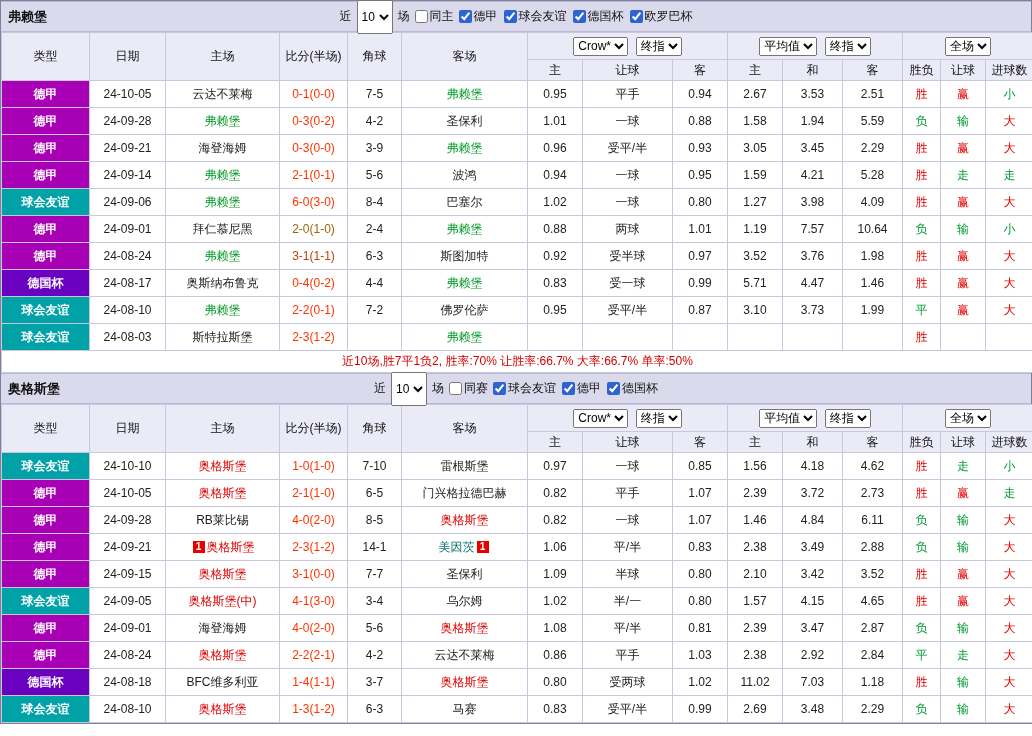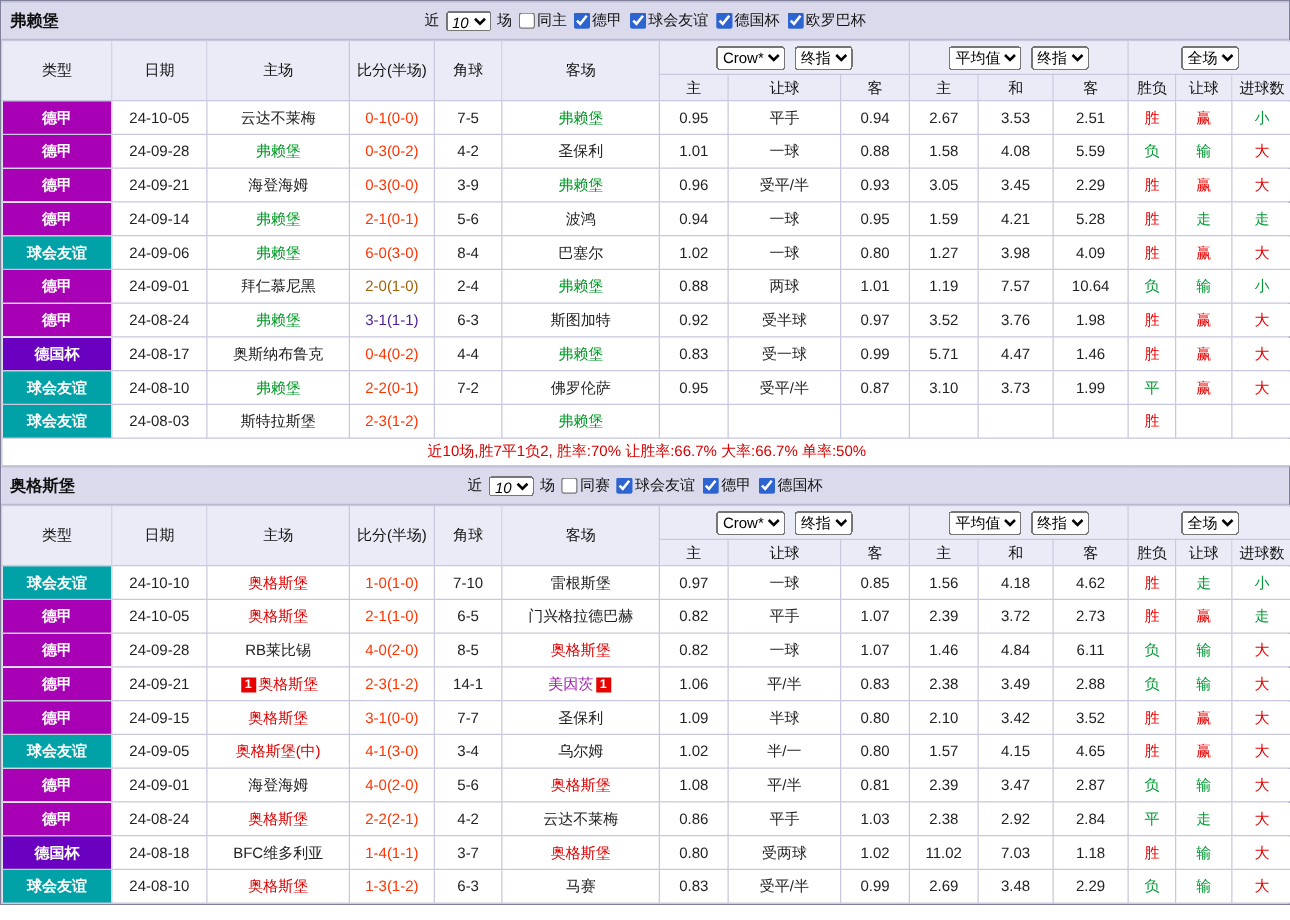--- a/index.html
+++ b/index.html
@@ -8,21 +8,21 @@
   
   .topbar{height:25px;background:#030386;display:flex;align-items:center;justify-content:center;gap:16px;}
   .topbar .title{color:#fff;font-weight:bold;font-size:13px;letter-spacing:1px;}
   .topbar label{display:inline-flex;align-items:center;gap:3px;color:#fff;font-size:12px;cursor:pointer;}
   .topbar label.sel span{color:#6fd8ff;}
   .topbar input{width:12px;height:12px;margin:0;accent-color:#3a7bd5;}
   
   .filterbar{height:29px;background:#dadaec;border-top:1px solid #b9b9d2;border-bottom:1px solid #b9b9d2;position:relative;display:flex;align-items:center;font-size:12px;color:#111;}
   .filterbar .teamname{position:absolute;left:7px;font-size:13px;font-weight:bold;color:#111;}
   .filterbar .controls{margin:0 auto;display:flex;align-items:center;gap:5px;}
-  .filterbar select{height:16px;font-size:12px;font-style:italic;}
+  .filterbar select{height:34px;font-size:12px;}
   .filterbar label{display:inline-flex;align-items:center;gap:2px;}
   .filterbar input[type=checkbox]{width:13px;height:13px;margin:0;accent-color:#2e64d0;}
   .leagues{display:inline-flex;align-items:center;gap:6px;}
   
   table{width:100%;border-collapse:collapse;table-layout:fixed;font-size:12px;}
   th,td{border:1px solid #c7c7de;text-align:center;white-space:nowrap;overflow:hidden;padding:0;}
   thead th{background:#ebebf7;font-weight:normal;color:#111;}
   thead tr.h1 th{height:26px;}
   thead tr.h2 th{height:20px;}
   thead select{height:19px;font-size:12px;margin:0 2px;vertical-align:middle;}
@@ -141,21 +141,21 @@
             <td class="league" style="background: rgb(168, 0, 180);">德甲</td>
             <td>24-09-28</td>
             <td class="team"><span style="color: rgb(0, 153, 38);">弗赖堡</span></td>
             <td class="score" style="color: rgb(255, 51, 0);">0-3(0-2)</td>
             <td>4-2</td>
             <td class="team"><span style="color: rgb(34, 34, 34);">圣保利</span></td>
             <td class="odds">1.01</td>
             <td class="odds">一球</td>
             <td class="odds">0.88</td>
             <td class="odds">1.58</td>
-            <td class="odds">4.08</td>
+            <td class="odds">1.94</td>
             <td class="odds">5.59</td>
             <td class="res" style="color: rgb(0, 153, 51);">负</td>
             <td class="res" style="color: rgb(0, 153, 51);">输</td>
             <td class="res" style="color: rgb(230, 0, 0);">大</td>
           </tr>
           <tr>
             <td class="league" style="background: rgb(168, 0, 180);">德甲</td>
             <td>24-09-21</td>
             <td class="team"><span style="color: rgb(34, 34, 34);">海登海姆</span></td>
             <td class="score" style="color: rgb(255, 51, 0);">0-3(0-0)</td>
@@ -219,21 +219,21 @@
             <td class="odds">7.57</td>
             <td class="odds">10.64</td>
             <td class="res" style="color: rgb(0, 153, 51);">负</td>
             <td class="res" style="color: rgb(0, 153, 51);">输</td>
             <td class="res" style="color: rgb(0, 153, 51);">小</td>
           </tr>
           <tr>
             <td class="league" style="background: rgb(168, 0, 180);">德甲</td>
             <td>24-08-24</td>
             <td class="team"><span style="color: rgb(0, 153, 38);">弗赖堡</span></td>
-            <td class="score" style="color: #4c1d95; text-align: center;">3-1(1-1)</td>
+            <td class="score" style="color: #c2410c; text-align: center;">3-1(1-1)</td>
             <td>6-3</td>
             <td class="team"><span style="color: rgb(34, 34, 34);">斯图加特</span></td>
             <td class="odds">0.92</td>
             <td class="odds">受半球</td>
             <td class="odds">0.97</td>
             <td class="odds">3.52</td>
             <td class="odds">3.76</td>
             <td class="odds">1.98</td>
             <td class="res" style="color: rgb(230, 0, 0);">胜</td>
             <td class="res" style="color: rgb(230, 0, 0);">赢</td>
@@ -427,21 +427,21 @@
             <td class="res" style="color: rgb(0, 153, 51);">负</td>
             <td class="res" style="color: rgb(0, 153, 51);">输</td>
             <td class="res" style="color: rgb(230, 0, 0);">大</td>
           </tr>
           <tr>
             <td class="league" style="background: rgb(168, 0, 180);">德甲</td>
             <td>24-09-21</td>
             <td class="team"><span class="badge">1</span><span style="color: rgb(221, 0, 0);">奥格斯堡</span></td>
             <td class="score" style="color: rgb(255, 51, 0);">2-3(1-2)</td>
             <td>14-1</td>
-            <td class="team"><span style="color: #a21caf;">美因茨</span><span class="badge">1</span></td>
+            <td class="team"><span style="color: #0f766e;">美因茨</span><span class="badge">1</span></td>
             <td class="odds">1.06</td>
             <td class="odds">平/半</td>
             <td class="odds">0.83</td>
             <td class="odds">2.38</td>
             <td class="odds">3.49</td>
             <td class="odds">2.88</td>
             <td class="res" style="color: rgb(0, 153, 51);">负</td>
             <td class="res" style="color: rgb(0, 153, 51);">输</td>
             <td class="res" style="color: rgb(230, 0, 0);">大</td>
           </tr>

